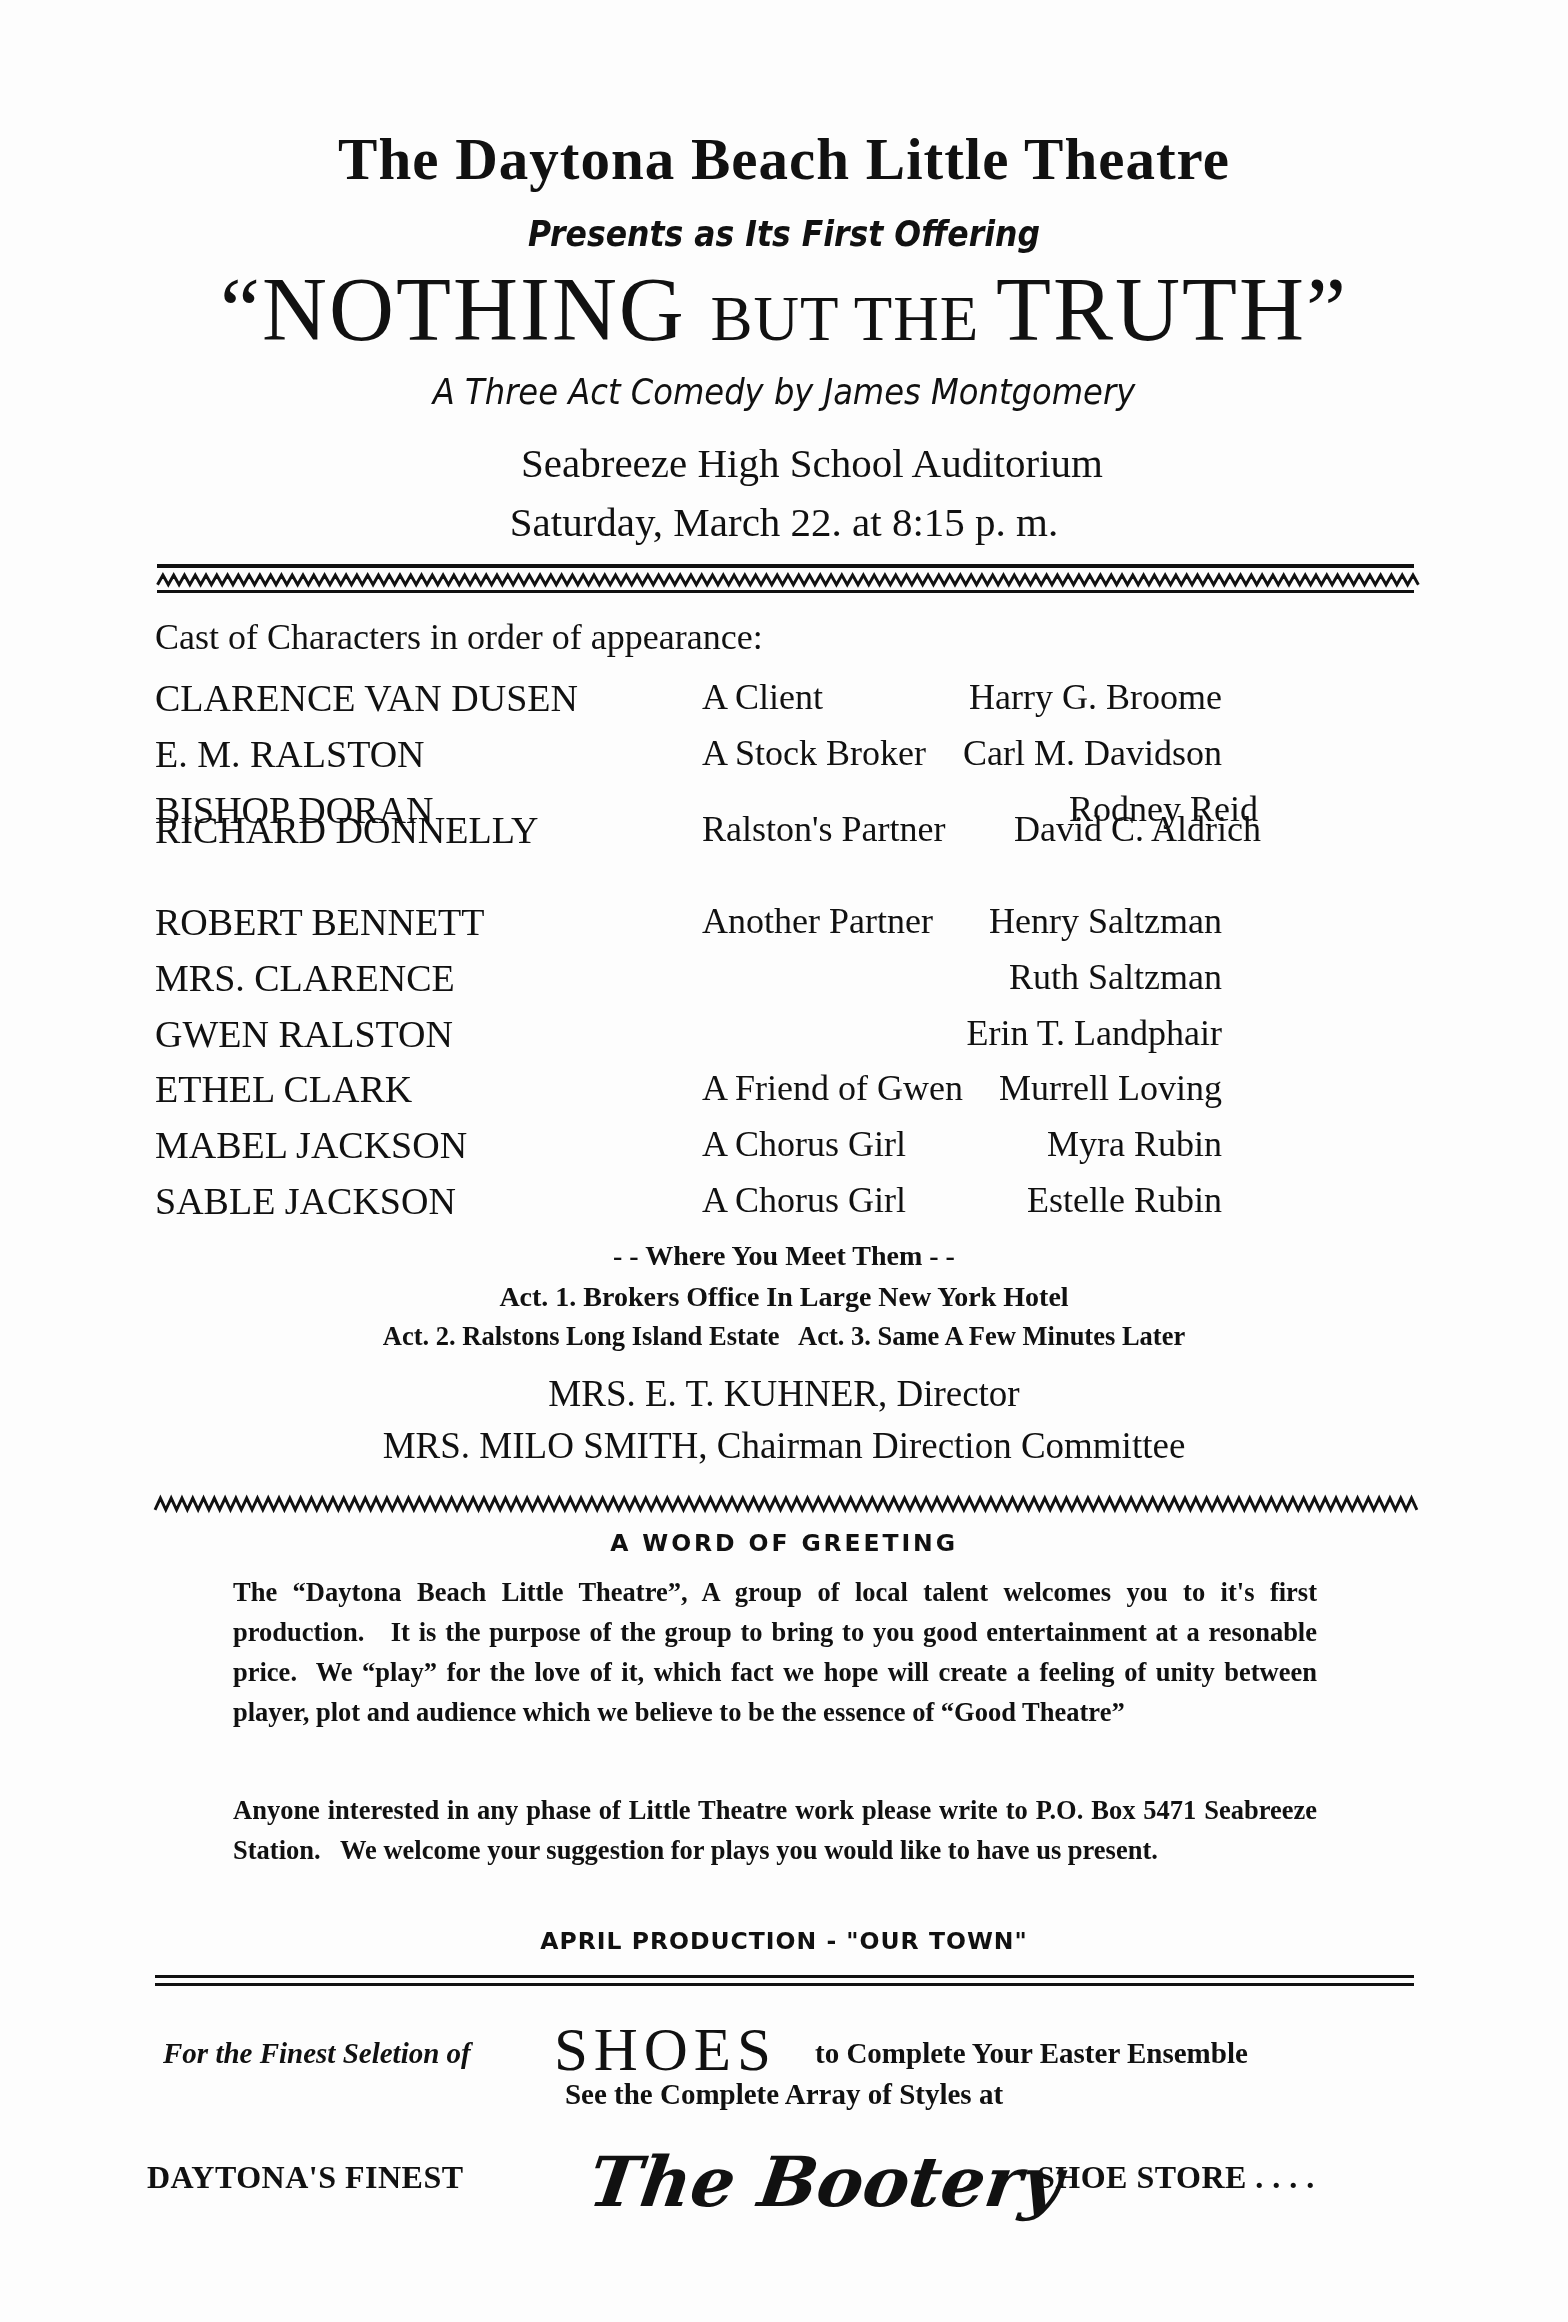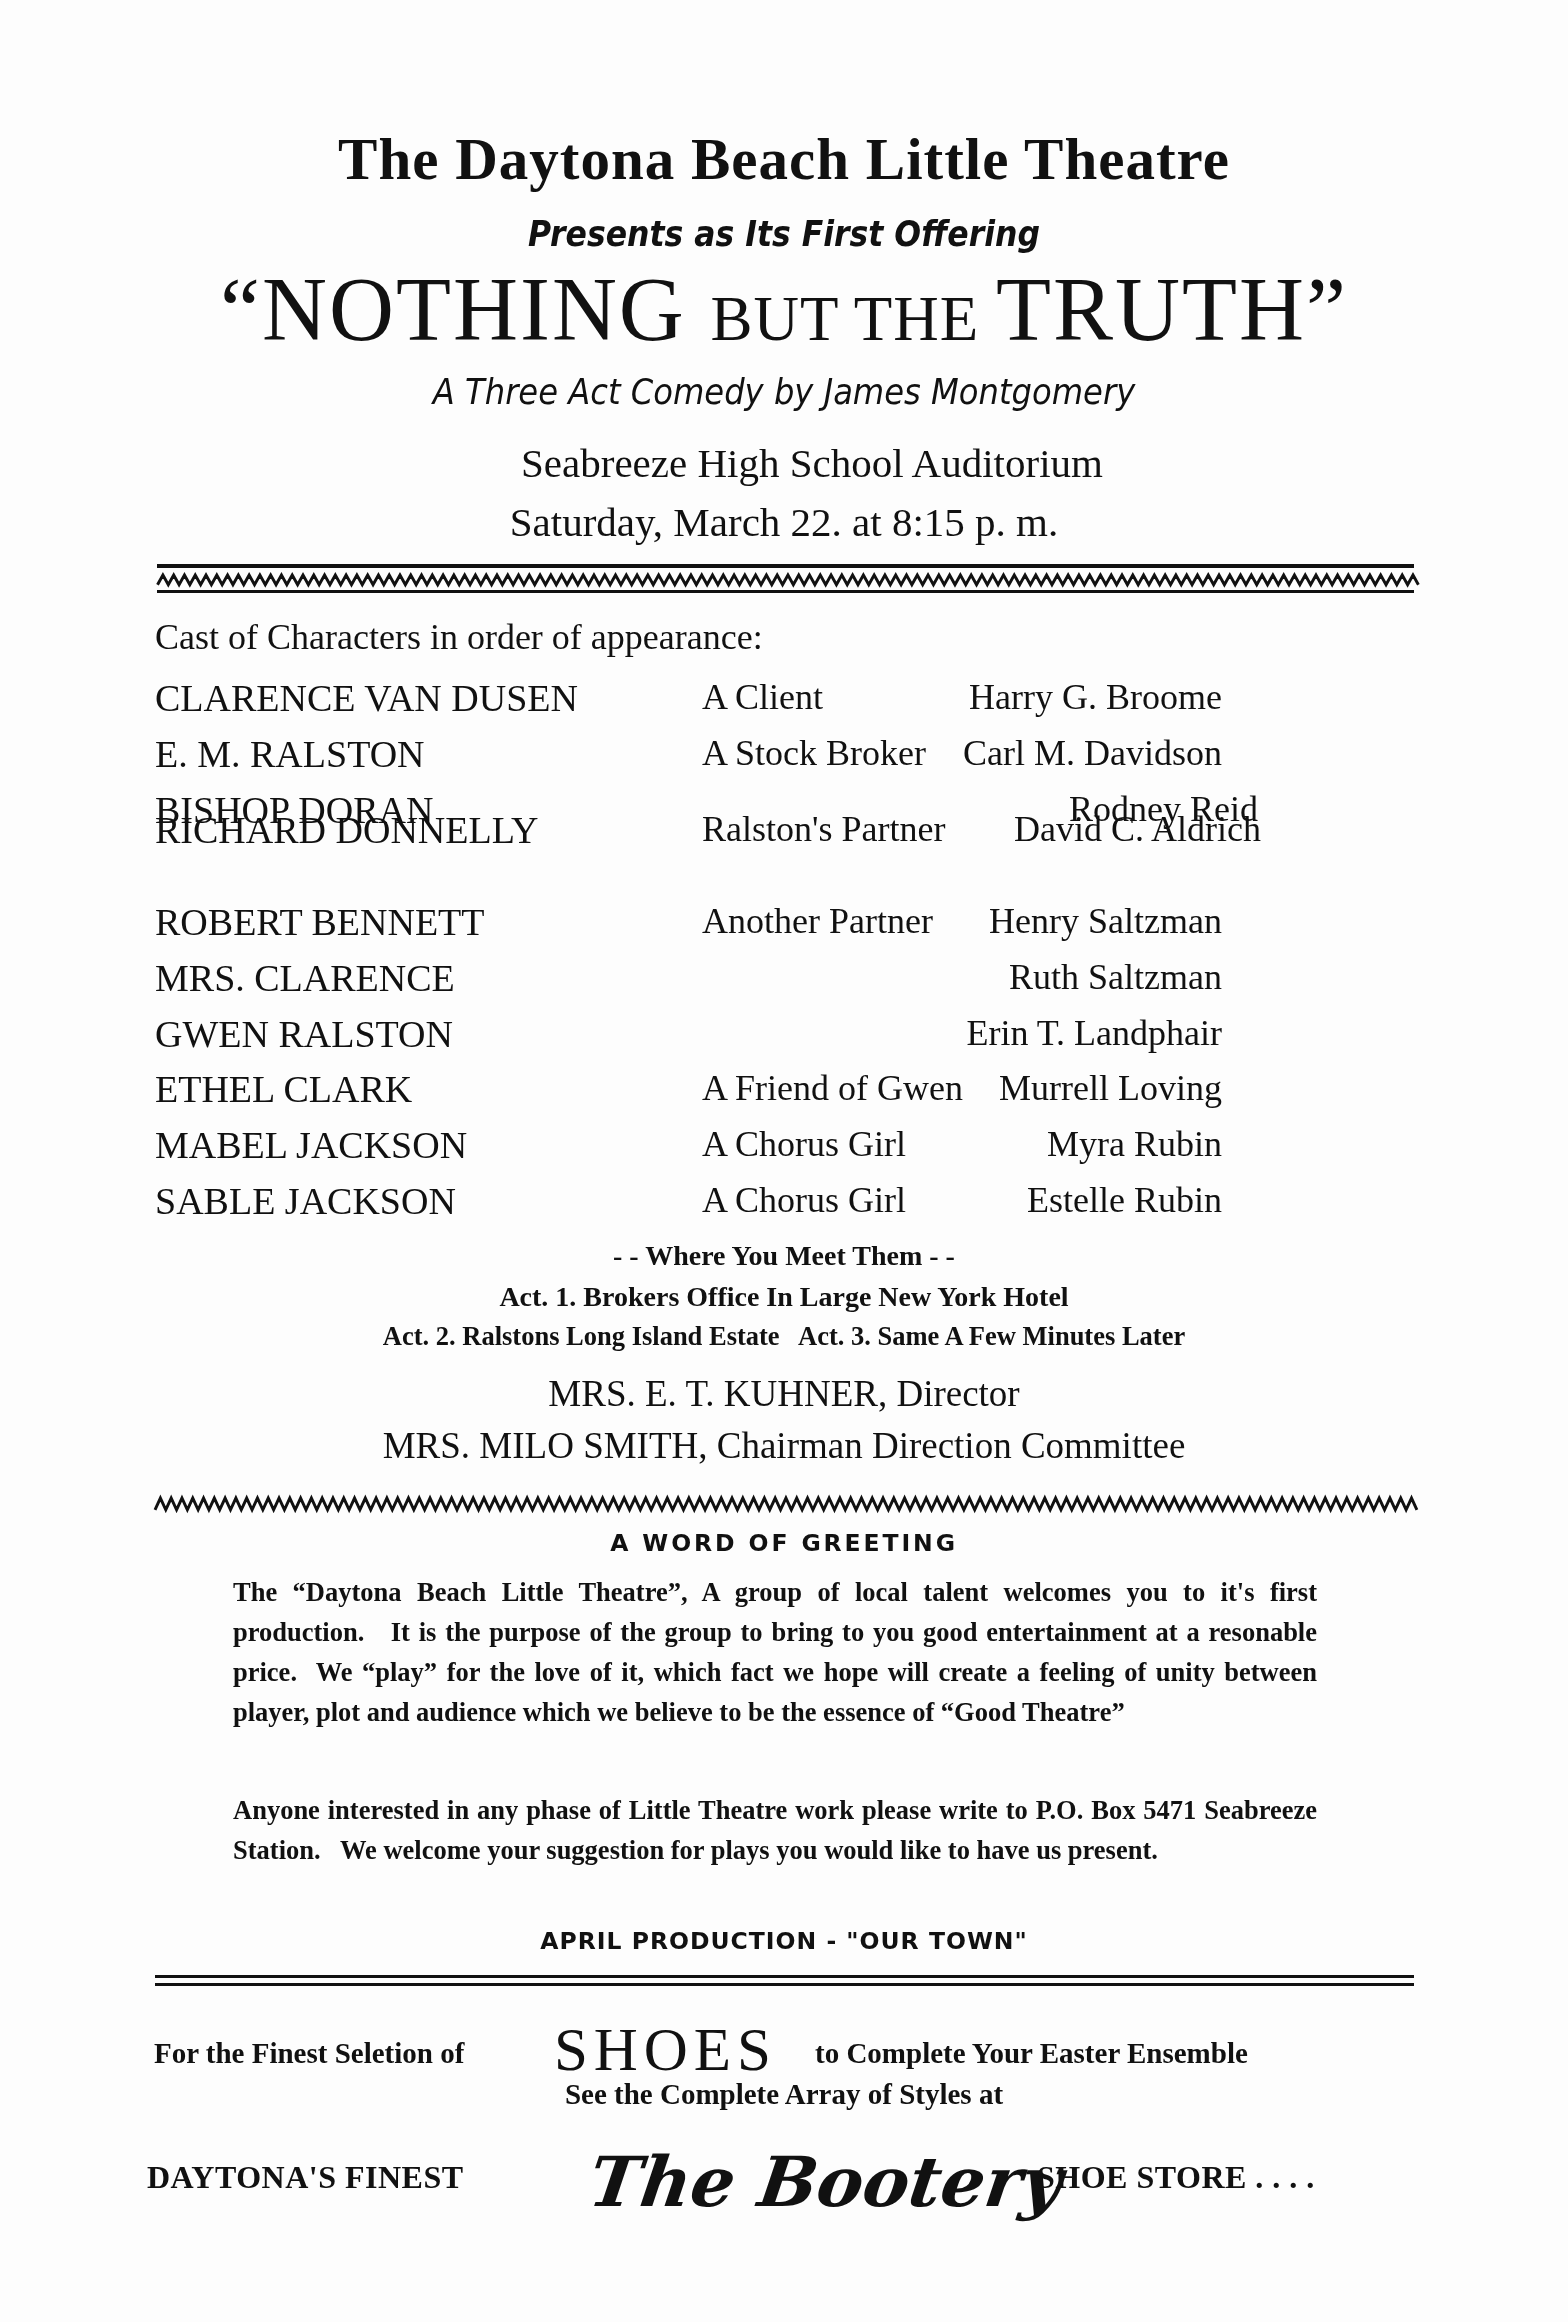--- a/index.html
+++ b/index.html
@@ -133,21 +133,21 @@
 
 <div id="greeting-heading" class="abs center">A WORD OF GREETING</div>
 <div id="greeting-p1" class="para" style="white-space:pre-wrap;">The “Daytona Beach Little Theatre”, A group of local talent welcomes you to it's first production.   It is the purpose of the group to bring to you good entertainment at a resonable price.  We “play” for the love of it, which fact we hope will create a feeling of unity between player, plot and audience which we believe to be the essence of “Good Theatre”</div>
 <div id="greeting-p2" class="para" style="white-space:pre-wrap;">Anyone interested in any phase of Little Theatre work please write to P.O. Box 5471 Seabreeze Station.   We welcome your suggestion for plays you would like to have us present.</div>
 <div id="april" class="abs center">APRIL PRODUCTION - "OUR TOWN"</div>
 
 <div class="rule" style="top:1975px;left:155px;width:1259px;height:2.9px;"></div>
 <div class="rule" style="top:1983px;left:155px;width:1259px;height:2.9px;"></div>
 
 <div id="ad-line1" class="abs">
-  <span class="ad-text" style="left:7px;">For the Finest Seletion of</span>
+  <span class="ad-text" style="left:16px;font-style:italic;">For the Finest Seletion of</span>
   <span id="ad-shoes">SHOES</span>
   <span class="ad-text" style="left:668px;">to Complete Your Easter Ensemble</span>
 </div>
 <div id="ad-styles" class="abs center">See the Complete Array of Styles at</div>
 <div id="ad-bottom" class="abs">
   <span id="ad-finest">DAYTONA'S FINEST</span>
   <span id="ad-bootery">The Bootery</span>
   <span id="ad-store">SHOE STORE . . . .</span>
 </div>
 

